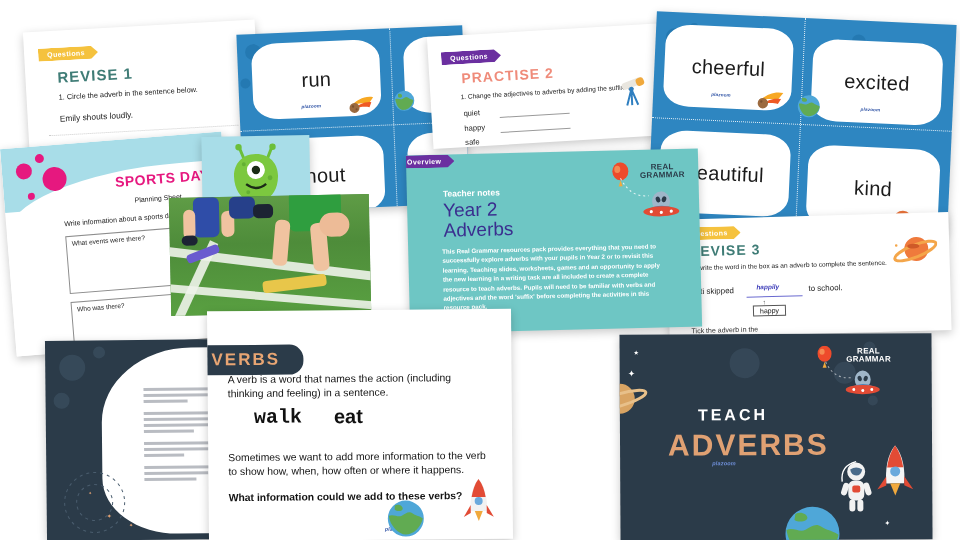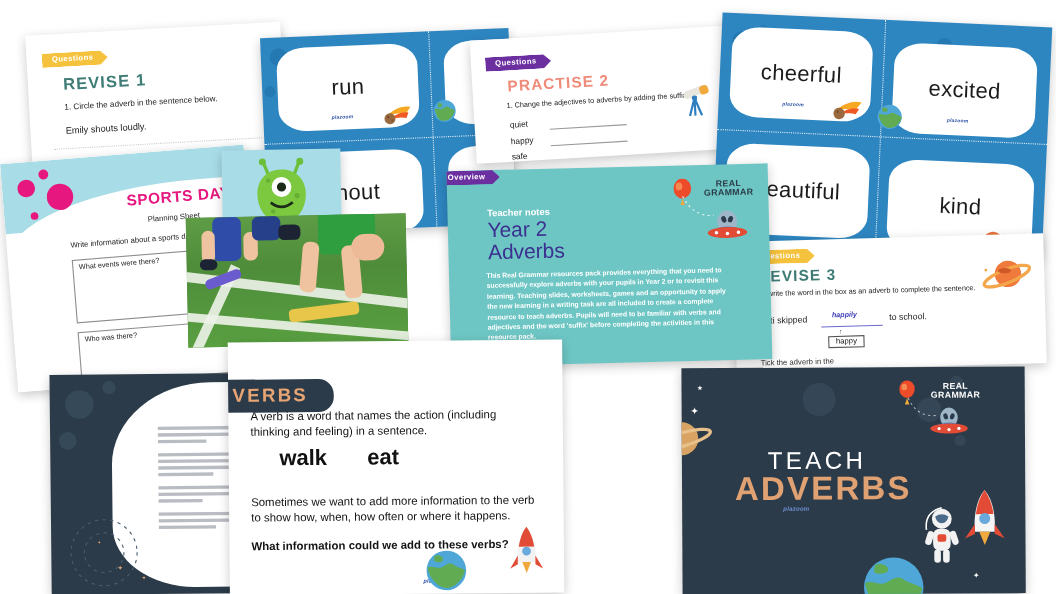--- a/index.html
+++ b/index.html
@@ -31,21 +31,21 @@
   .bubble{position:absolute;border-radius:50%;background:#1d6fa5;opacity:.55;}
 
   
   .teal{background:#6ec6c4;}
   .tn-label{position:absolute;color:#fff;font-size:8.5px;font-weight:bold;}
   .tn-title{position:absolute;color:#3b2f8f;font-size:19px;line-height:20px;font-weight:400;}
   .tn-body{position:absolute;color:#ffffff;font-size:6.2px;line-height:9.4px;font-weight:bold;}
 
   
   .dark{background:#2b3b49;}
-  .teach-teach{position:absolute;color:#fff;font-weight:normal;font-size:22px;letter-spacing:3px;}
+  .teach-teach{position:absolute;color:#fff;font-weight:bold;font-size:16px;letter-spacing:3px;}
   .teach-adv{position:absolute;color:#e0a173;font-weight:bold;font-size:30px;letter-spacing:2px;}
 
   
   .verbs-tab{position:absolute;background:#2b3b49;border-radius:0 14px 14px 0;
              display:flex;align-items:center;padding-left:14px;margin-top:28px;}
   .verbs-tab span{color:#e8a573;font-weight:bold;font-size:17px;letter-spacing:2px;}
   .vb-p{position:absolute;font-size:10.4px;line-height:14px;color:#131313;}
   .vb-big{position:absolute;font-size:20px;font-weight:bold;color:#111;}
   .vb-bold{font-weight:bold;}
 
@@ -319,21 +319,21 @@
     <div class="star" style="left:60px;top:172px;color:#e8a573;">✦</div>
     <div class="star" style="left:82px;top:182px;color:#e8a573;font-size:5px;">✦</div>
     <div class="star" style="left:42px;top:150px;color:#e8a573;font-size:4px;">✦</div>
   </div>
 
   <div class="card" style="left:208px;top:310px;width:304px;height:230px;transform:rotate(-0.5deg);">
     <div class="verbs-tab" style="left:-10px;top:6px;width:92px;height:30px;">
       <span>VERBS</span>
     </div>
     <div class="vb-p" style="left:20px;top:62px;width:260px;">A verb is a word that names the action (including thinking and feeling) in a sentence.</div>
-    <div class="vb-big" style="left:46px;top:95px;">walk</div>
+    <div class="vb-big" style="left:46px;top:95px;font-family:Liberation Mono, monospace;">walk</div>
     <div class="vb-big" style="left:126px;top:95px;">eat</div>
     <div class="vb-p" style="left:20px;top:140px;width:264px;">Sometimes we want to add more information to the verb to show how, when, how often or where it happens.</div>
     <div class="vb-p vb-bold" style="left:20px;top:180px;width:270px;">What information could we add to these verbs?</div>
     <div class="plazoom" style="left:176px;top:216px;font-size:5px;">plazoom</div>
     <svg style="position:absolute;left:252px;top:168px;" width="36" height="54" viewBox="0 0 36 54">
       <path d="M18 2 C25 10 27 24 26 34 L10 34 C9 24 11 10 18 2z" fill="#f2f2f2"></path>
       <path d="M18 2 C22 7 24 14 25 20 L11 20 C12 14 14 7 18 2z" fill="#e24b35"></path>
       <circle cx="18" cy="24" r="4" fill="#6aa9dc"></circle>
       <path d="M10 28 L3 40 L10 36z" fill="#e24b35"></path>
       <path d="M26 28 L33 40 L26 36z" fill="#e24b35"></path>

